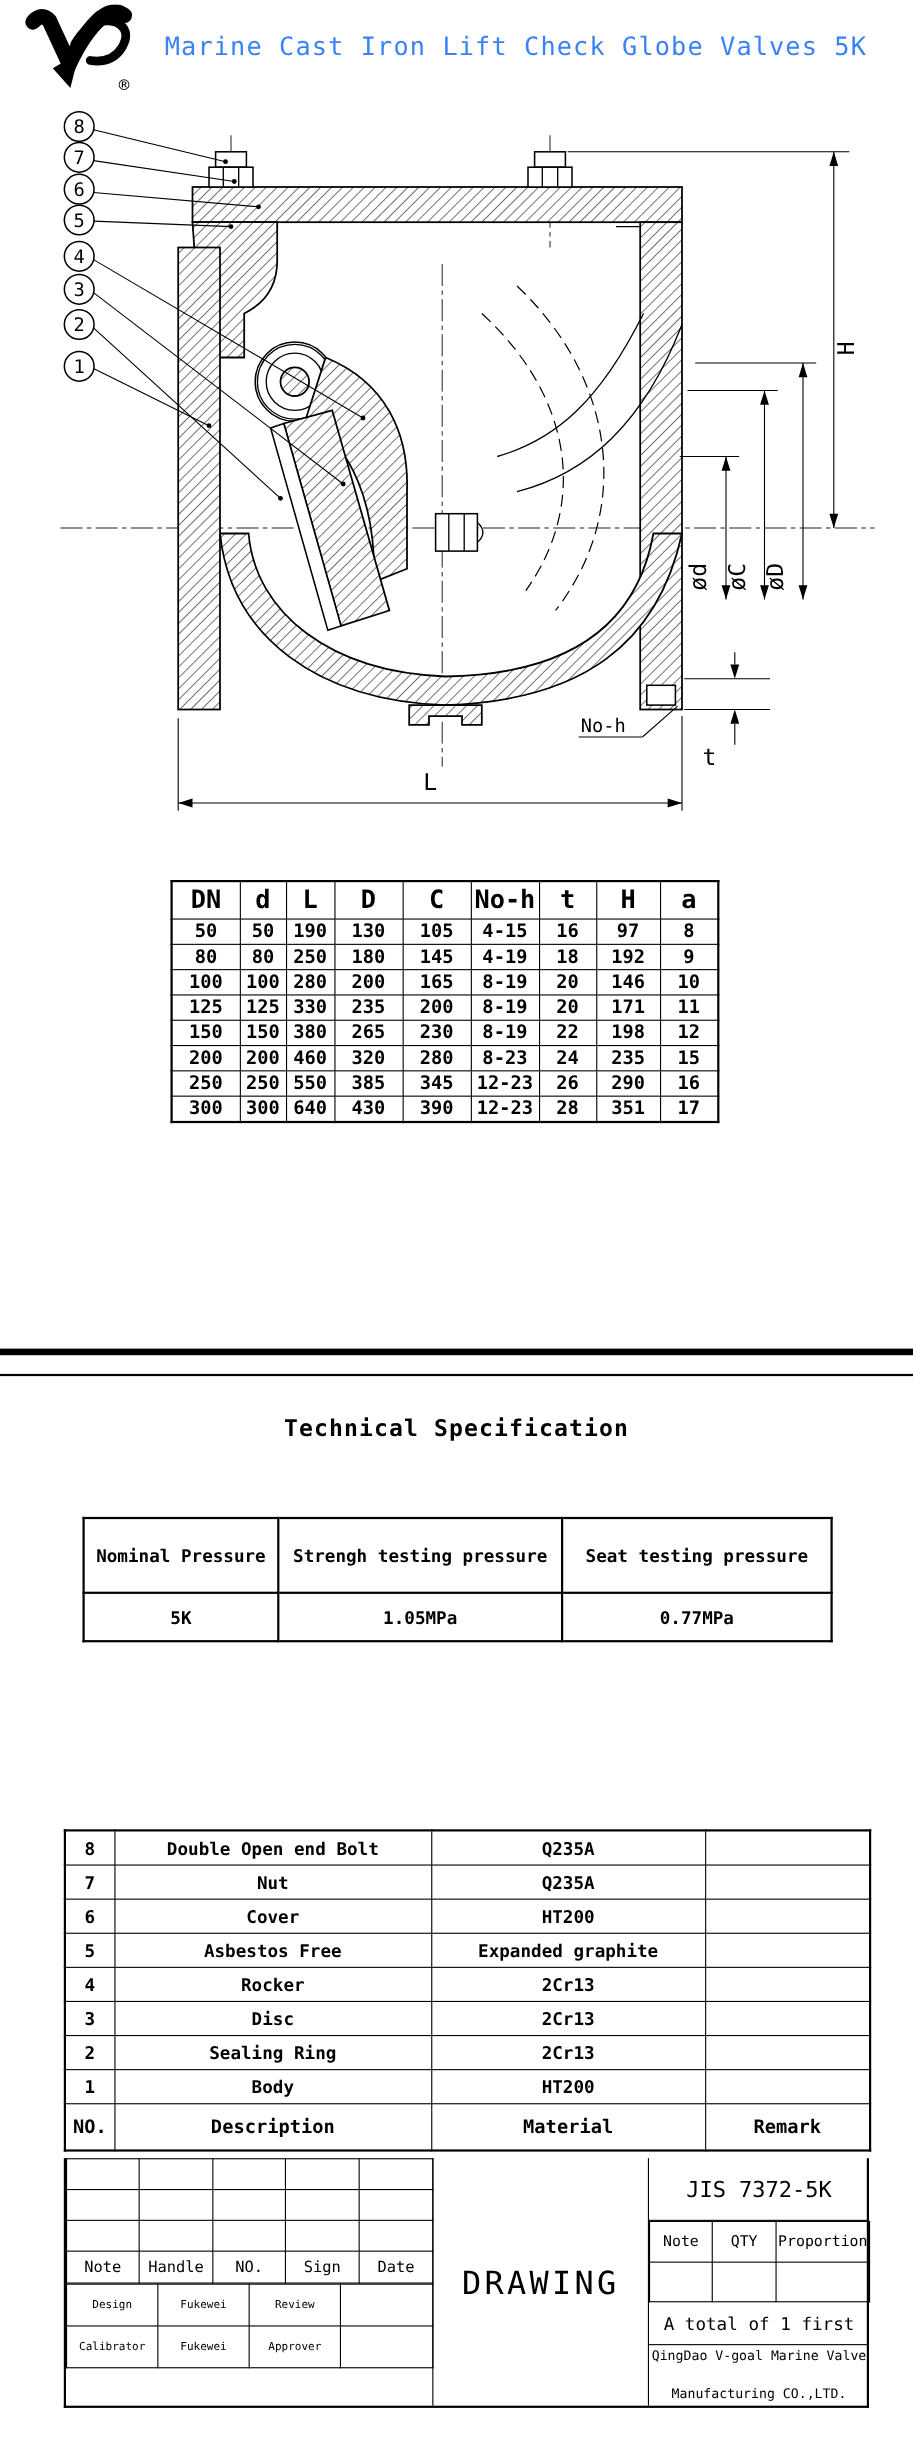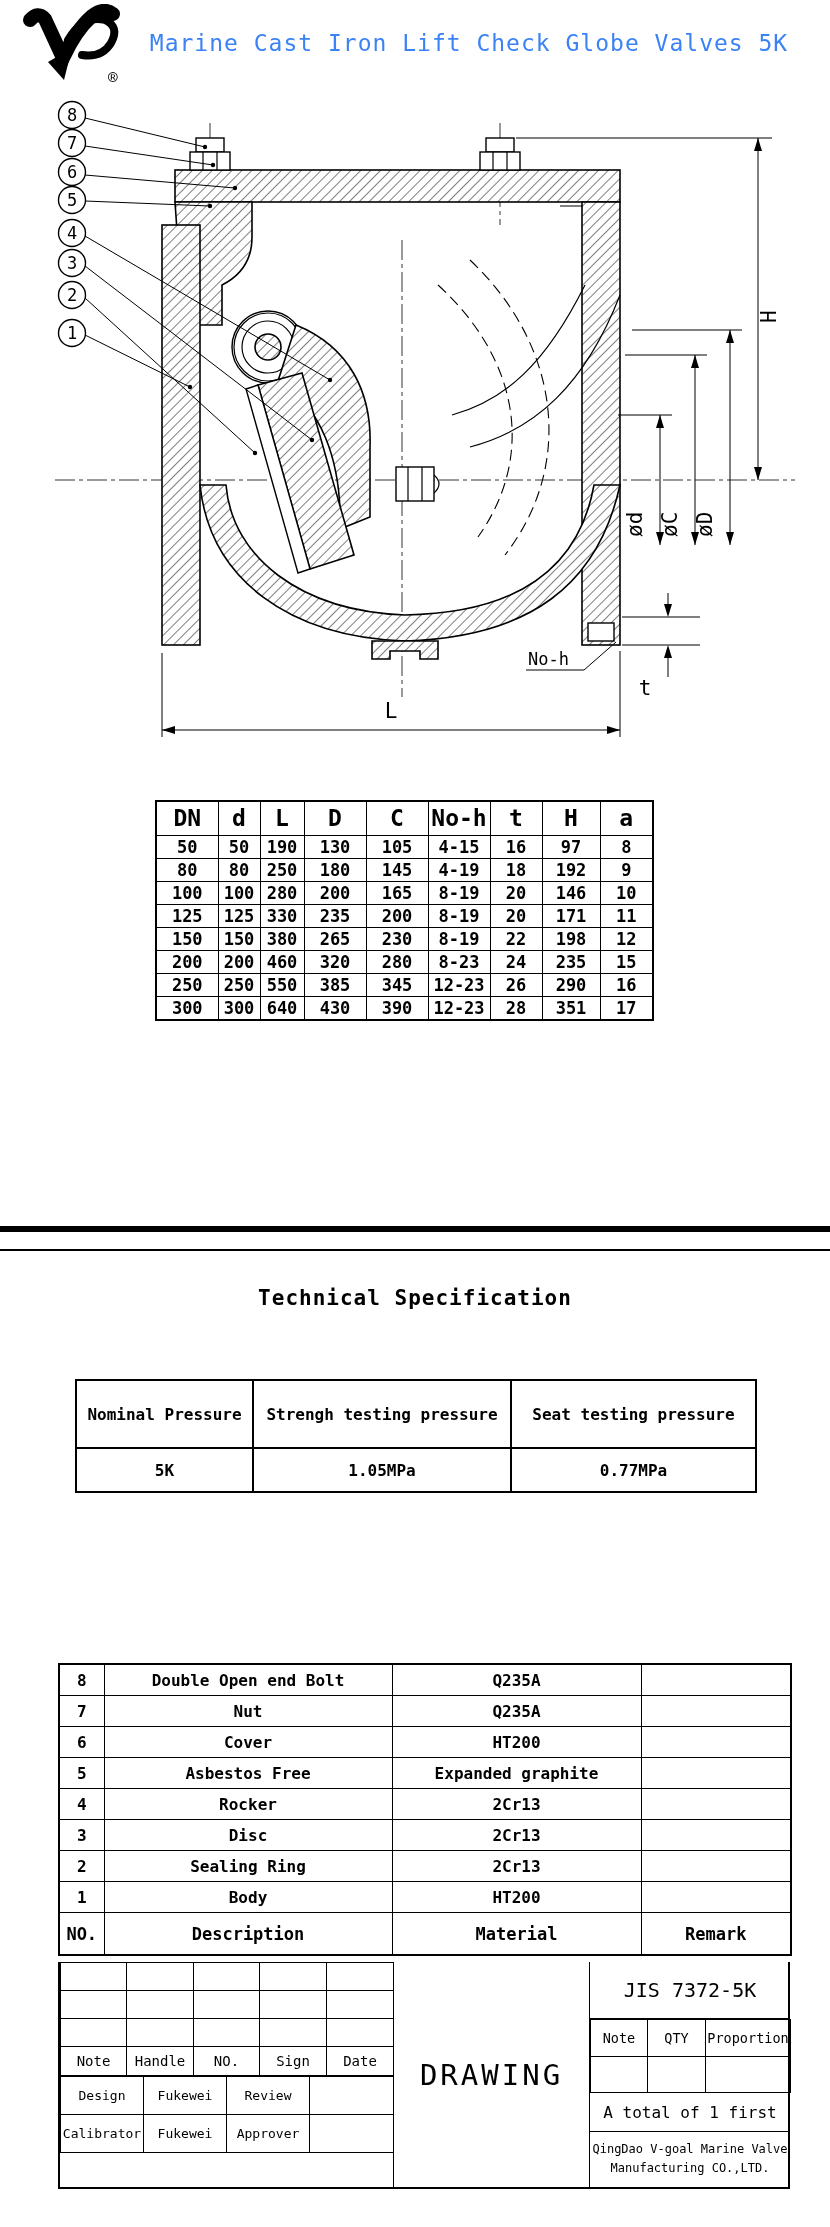--- a/index.html
+++ b/index.html
@@ -29,32 +29,32 @@
   .parts{left:58px;top:1663px;width:732px}
   .parts td{border:1.7px solid #000;height:30px;font-size:16px;font-weight:700}
   .parts tr.foot td{height:41px;font-size:17px}
   
   .tb{left:58px;top:1962px;width:732px;height:227px;border:2px solid #000;border-top:none;box-sizing:border-box;font-weight:400}
   .tb *{box-sizing:border-box}
   .tb-left{position:absolute;left:0;top:0;width:333px;height:100%}
   .tba,.tbb{width:333px;border:none}
   .tba td,.tbb td{border:1.4px solid #000;font-size:14px;font-weight:400}
   .tba tr{height:28px}.tba tr.hr{height:29px}
-  .tbb td{height:38px;font-size:13px}
+  .tbb td{height:38px;font-size:10px}
   .tb-mid{position:absolute;left:333px;top:0;width:197px;height:100%;
           border-left:1.6px solid #000;border-right:1.6px solid #000;
           display:flex;align-items:center;justify-content:center}
   .tb-mid span{font-size:29px;letter-spacing:3px;font-weight:400}
   .tb-right{position:absolute;left:530px;top:0;width:200px;height:100%}
   .jis{height:57px;border-bottom:1.6px solid #000;display:flex;align-items:center;justify-content:center;font-size:20px}
   .qtyt{width:200px;border:none}
   .qtyt td{border:1.4px solid #000;font-size:13.5px}
   .qtyt tr.h{height:37px}.qtyt tr.e{height:36px}
   .total{height:39px;border-bottom:1.6px solid #000;display:flex;align-items:center;justify-content:center;font-size:16px}
-  .company{height:54px;display:flex;flex-direction:column;align-items:center;justify-content:center;font-size:12px;line-height:1.6}
+  .company{height:54px;display:flex;flex-direction:column;align-items:center;justify-content:space-between;font-size:12px;line-height:1.6}
   
   svg text{font-family:"DejaVu Sans Mono",monospace;fill:#000}
   .hp{fill:url(#h);stroke:#000;stroke-width:1.6}
   .wh{fill:#fff;stroke:#000;stroke-width:1.4}
   .ln{stroke:#000;stroke-width:1.2;fill:none}
   .dash{stroke:#000;stroke-width:1.1;fill:none;stroke-dasharray:11 6}
   .cl{stroke:#000;stroke-width:.8;fill:none;stroke-dasharray:20 4 4 4}
   .dl{stroke:#000;stroke-width:1;fill:none}
   .ar{fill:#000;stroke:none}
   .dt{font-size:21px}.dt2{font-size:17px}.ct{font-size:17px}

